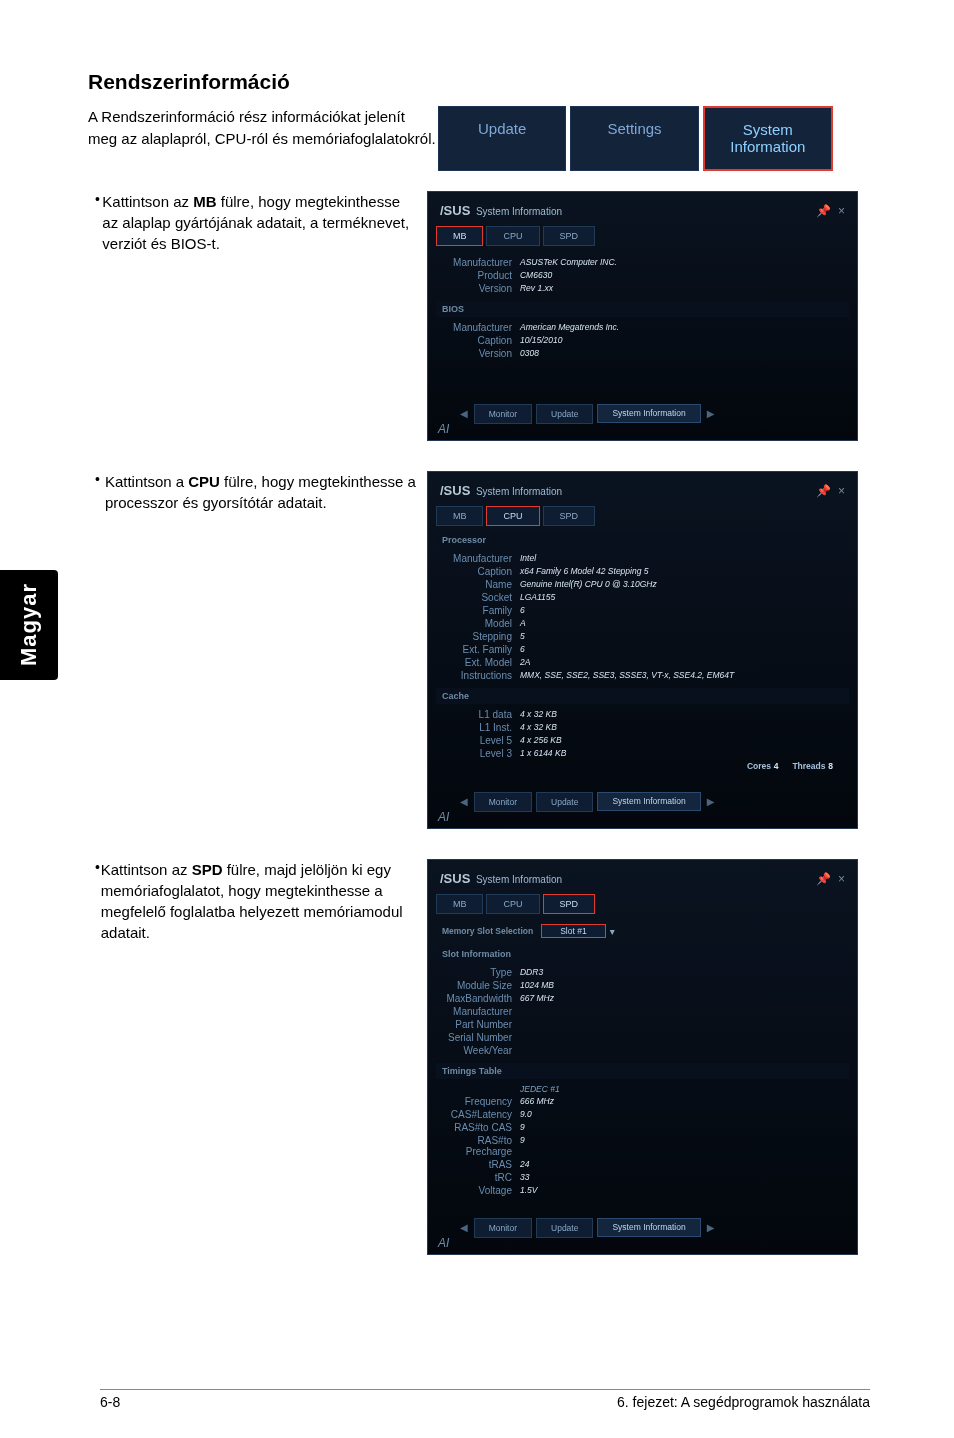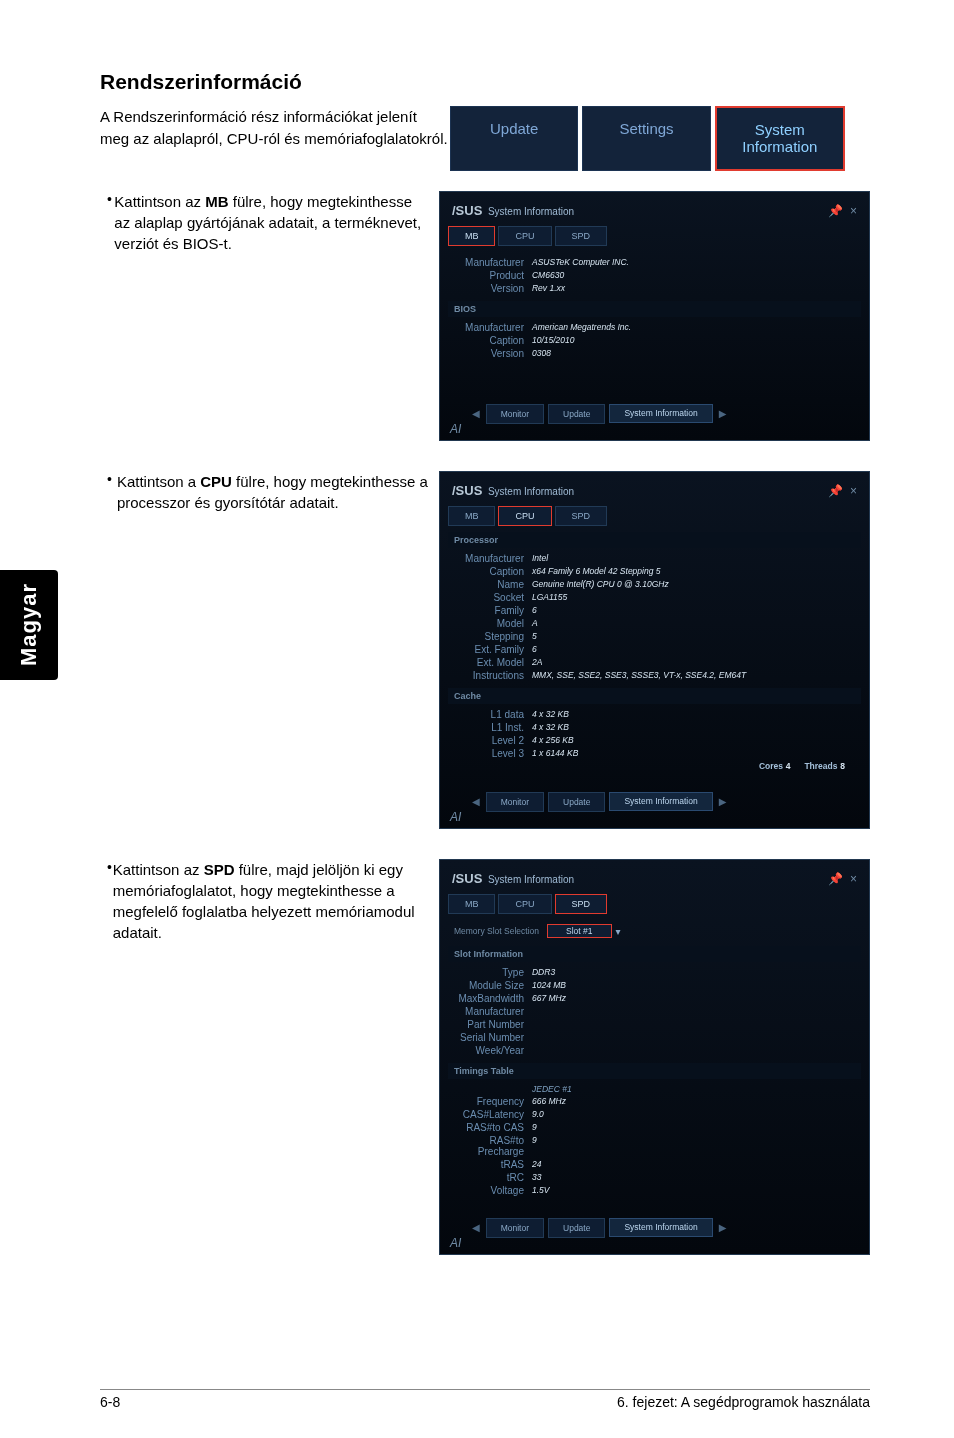--- a/index.html
+++ b/index.html
@@ -28,21 +28,21 @@
     }
     .sidebar-tab span {
       writing-mode: vertical-rl;
       transform: rotate(180deg);
       font-weight: bold;
       font-size: 22px;
       letter-spacing: 1px;
     }
     .content {
       position: absolute;
-      left: 100px;
+      left: 88px;
       top: 70px;
       width: 770px;
     }
     h2 {
       font-size: 21px;
       font-weight: bold;
       margin-bottom: 12px;
     }
     p.intro {
       font-size: 15px;
@@ -136,21 +136,21 @@
     }
     .kv { display: flex; padding: 1px 0; }
     .kv .k { width: 78px; color: #6a8db0; text-align: right; padding-right: 8px; font-size: 10px; }
     .kv .v { color: #d6e4f0; font-size: 8.5px; font-style: italic; }
     .shot .panel { padding: 4px 6px; }
     .memfield {
       display: flex;
       align-items: center;
       margin-bottom: 4px;
     }
-    .memfield .ml { color: #6f8aa4; font-size: 8.5px; padding-right: 8px; }
+    .memfield .ml { color: #6f8aa4; font-size: 8.5px; padding-right: 8px; font-weight: bold; }
     .memfield .msel { border: 1px solid #e13b2f; background: #0e1d32; padding: 1px 18px; font-size: 8.5px; color: #c0d8ee;}
     .btmnav {
       display: flex;
       gap: 4px;
       padding: 6px 2px;
       align-items: center;
     }
     .btmnav .bico { width: 16px; height: 12px; color: #6f8aa4; font-size: 12px; font-style: italic; margin-top: 29px; }
     .btmnav .bbox {
       background: #0e1d32;
@@ -325,21 +325,21 @@
         <div class="panel">
           <div class="kv">
               <div class="k">L1 data</div>
               <div class="v">4 x 32 KB</div>
             </div>
           <div class="kv">
               <div class="k">L1 Inst.</div>
               <div class="v">4 x 32 KB</div>
             </div>
           <div class="kv">
-              <div class="k">Level 2</div>
+              <div class="k">Level 5</div>
               <div class="v">4 x 256 KB</div>
             </div>
           <div class="kv">
               <div class="k">Level 3</div>
               <div class="v">1 x 6144 KB</div>
             </div>
           <div style="text-align:right; padding-right:10px;">
             <span class="extra">Cores</span>
             <span class="extra" style="color:#d6e4f0;">4</span>
             &nbsp;&nbsp;&nbsp;

